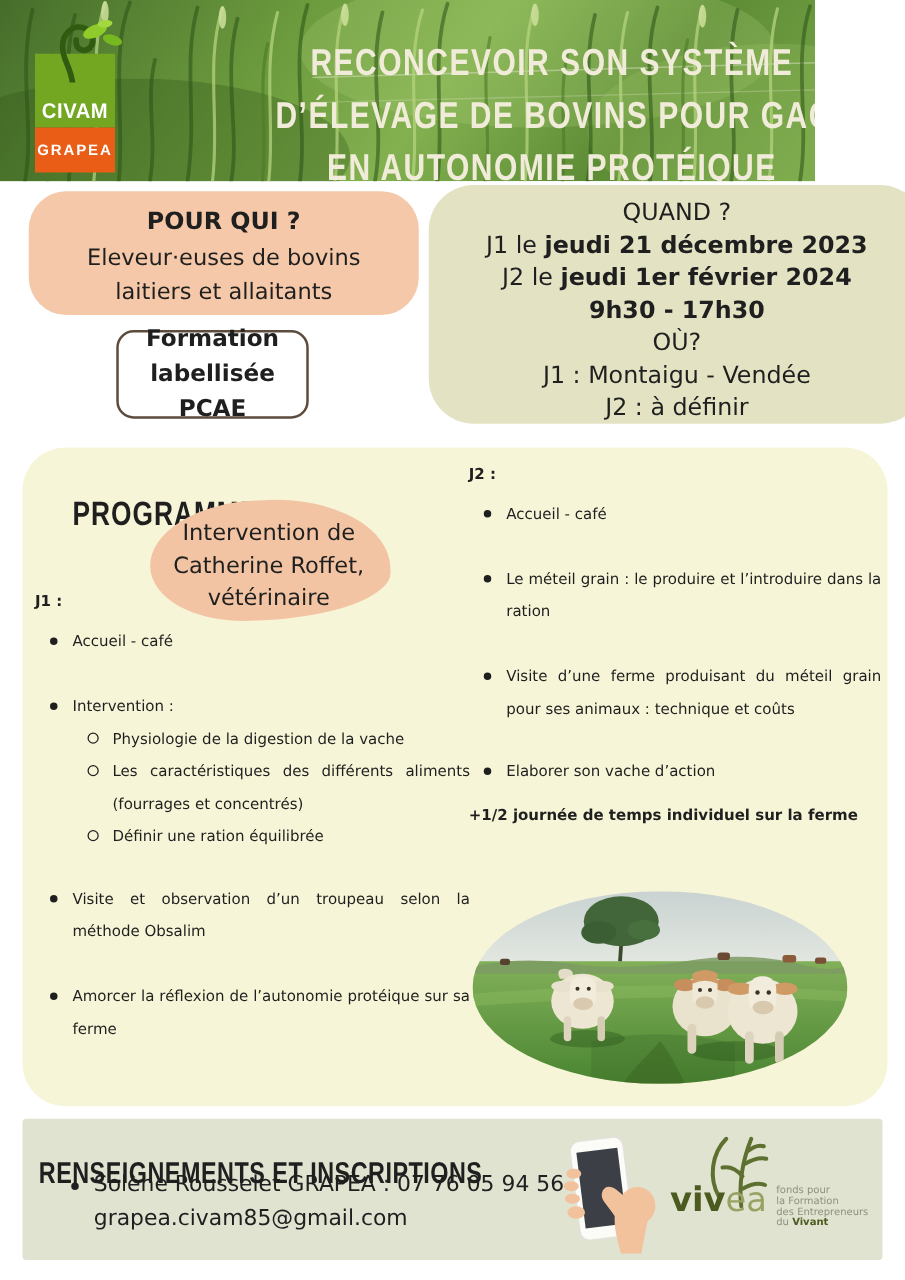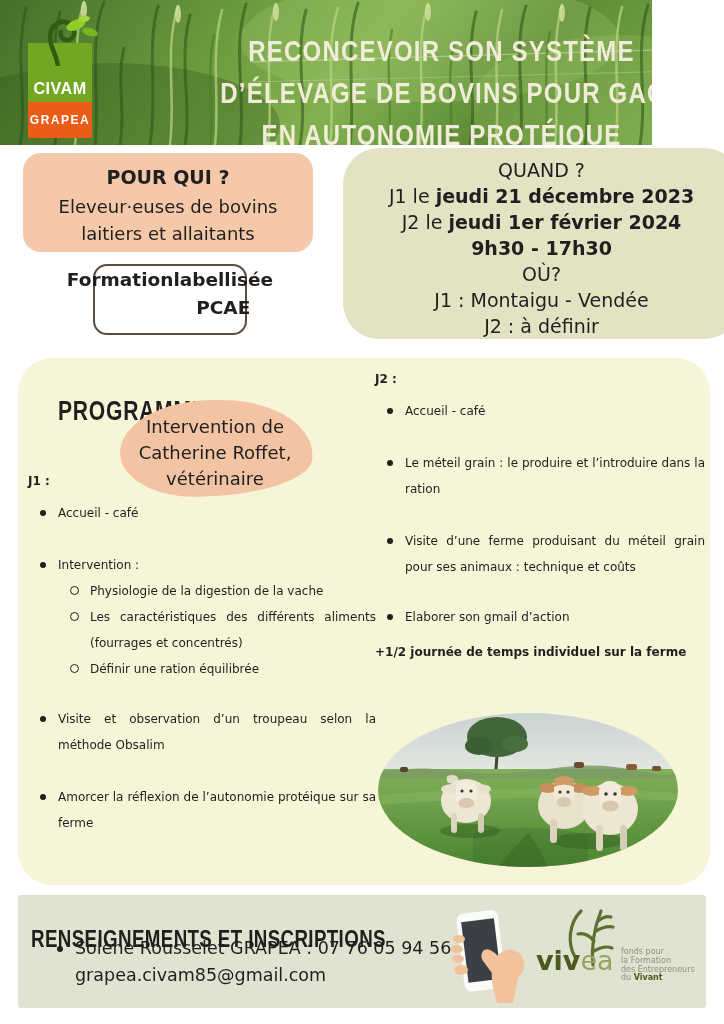--- a/index.html
+++ b/index.html
@@ -31,29 +31,29 @@
     font-family:"Liberation Sans", sans-serif; margin-bottom:3px;
     transform:scaleX(.95); display:inline-block;
   }
   .logo-bar {
     height:36px; background:#e95d17; color:#fff; display:flex; align-items:center;
     justify-content:center; font-size:12px; font-weight:bold; letter-spacing:1.5px;
     font-family:"Liberation Sans", sans-serif;
   }
   
   .audience {
-    position:absolute; left:23px; top:153px; width:290px; height:99px;
-    background:#f4c8a8; border-radius:18px; text-align:center; box-sizing:border-box; padding-top:13px;
+    position:absolute; left:23px; top:153px; width:312px; height:99px;
+    background:#f4c8a8; border-radius:30px; text-align:center; box-sizing:border-box; padding-top:13px;
   }
   .audience-title { font-size:19px; font-weight:bold; margin-bottom:5px; }
   .audience-line { font-size:18px; line-height:27px; }
   .pcae {
     position:absolute; left:93px; top:264px; width:154px; height:71px; box-sizing:border-box;
     background:#fff; border:2.5px solid #5d4b3c; border-radius:14px;
-    display:flex; flex-direction:row; justify-content:center; text-align:center;
+    display:flex; flex-direction:column; justify-content:center; text-align:center;
     font-weight:bold; font-size:18.5px; line-height:28px;
   }
   .when {
     position:absolute; left:343px; top:148px; width:397px; height:191px; box-sizing:border-box;
     background:#e3e2c3; border-radius:36px; text-align:center; padding-top:9px;
     font-size:19px; line-height:26px;
   }
   .when b { font-weight:bold; }
   
   .prog {
@@ -247,21 +247,21 @@
         <li class="b">Amorcer la réflexion de l’autonomie protéique sur sa ferme</li>
       </ul>
     </div>
 
     <div class="col col-j2">
       <div class="col-label">J2 :</div>
       <ul class="plain">
         <li class="b first">Accueil - café</li>
         <li class="b">Le méteil grain : le produire et l’introduire dans la ration</li>
         <li class="b">Visite d’une ferme produisant du méteil grain pour ses animaux : technique et coûts</li>
-        <li class="b tight">Elaborer son gmail d’action</li>
+        <li class="b tight">Elaborer son vache d’action</li>
       </ul>
       <div class="j2-footnote">+1/2 journée de temps individuel sur la ferme</div>
     </div>
 
     <svg class="cow-photo" width="300" height="154" viewBox="0 0 300 154">
       <defs>
         <clipPath id="oval">
             <ellipse cx="150" cy="77" rx="150" ry="77"></ellipse>
           </clipPath>
         <linearGradient id="sky" x1="0" y1="0" x2="0" y2="1">

